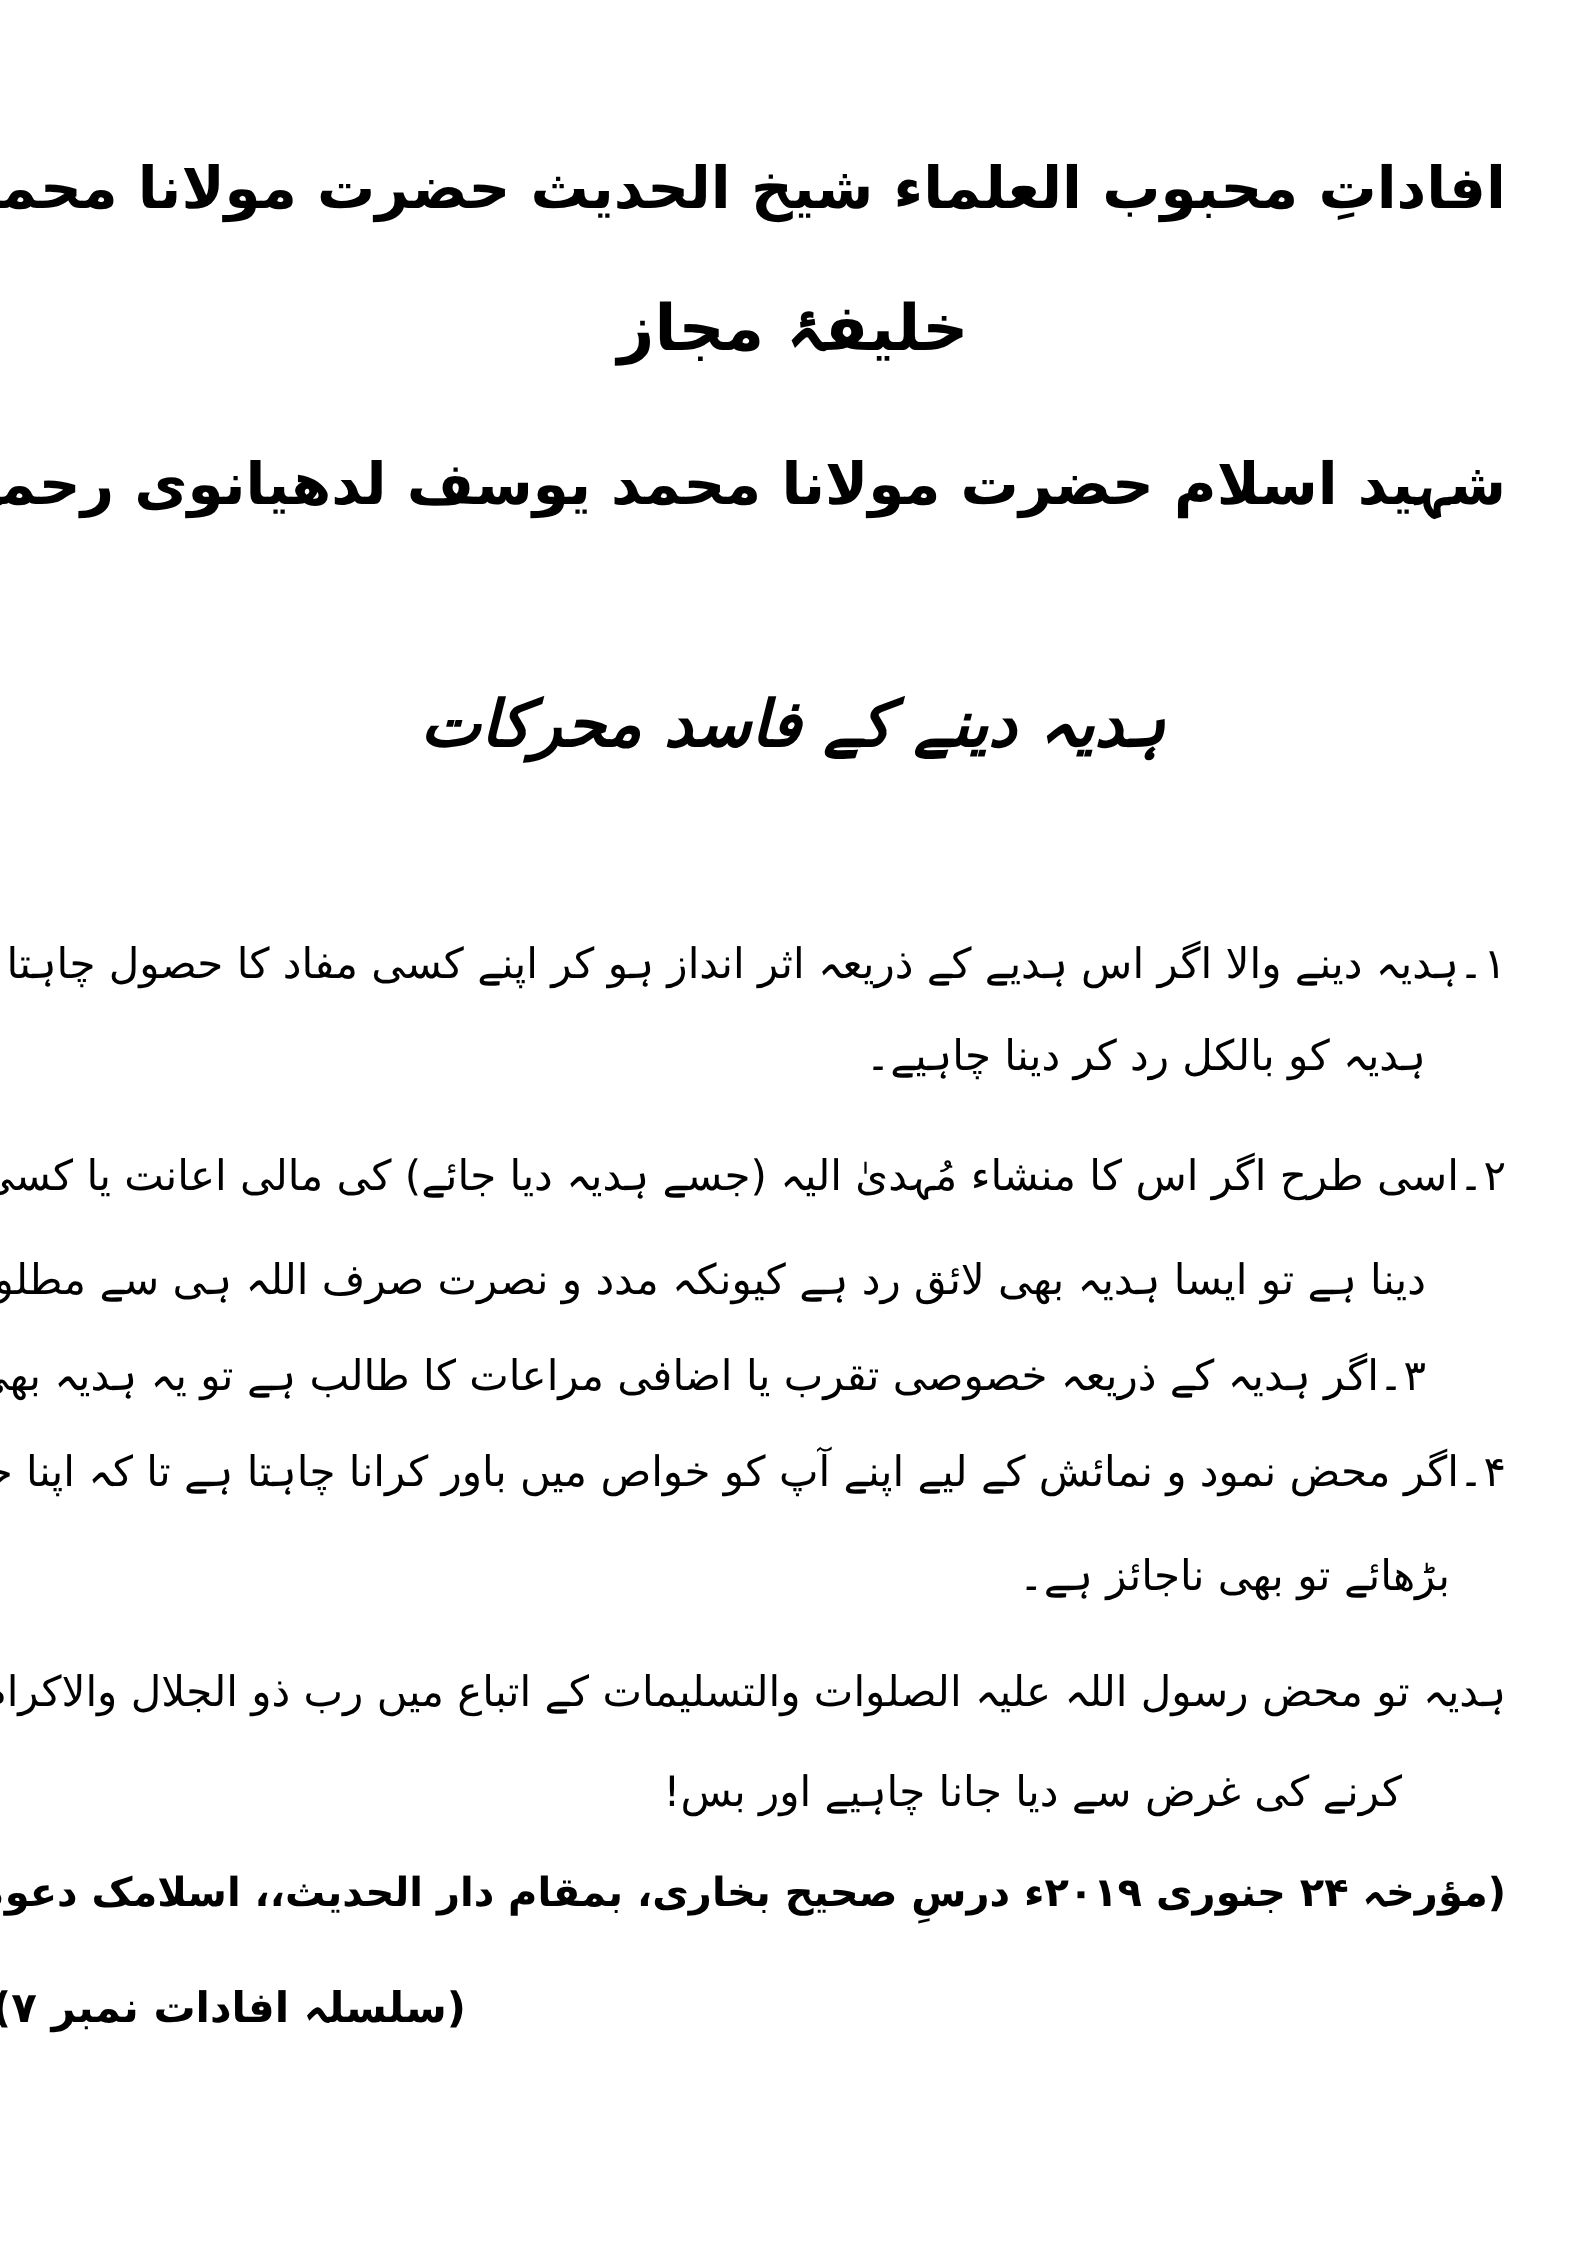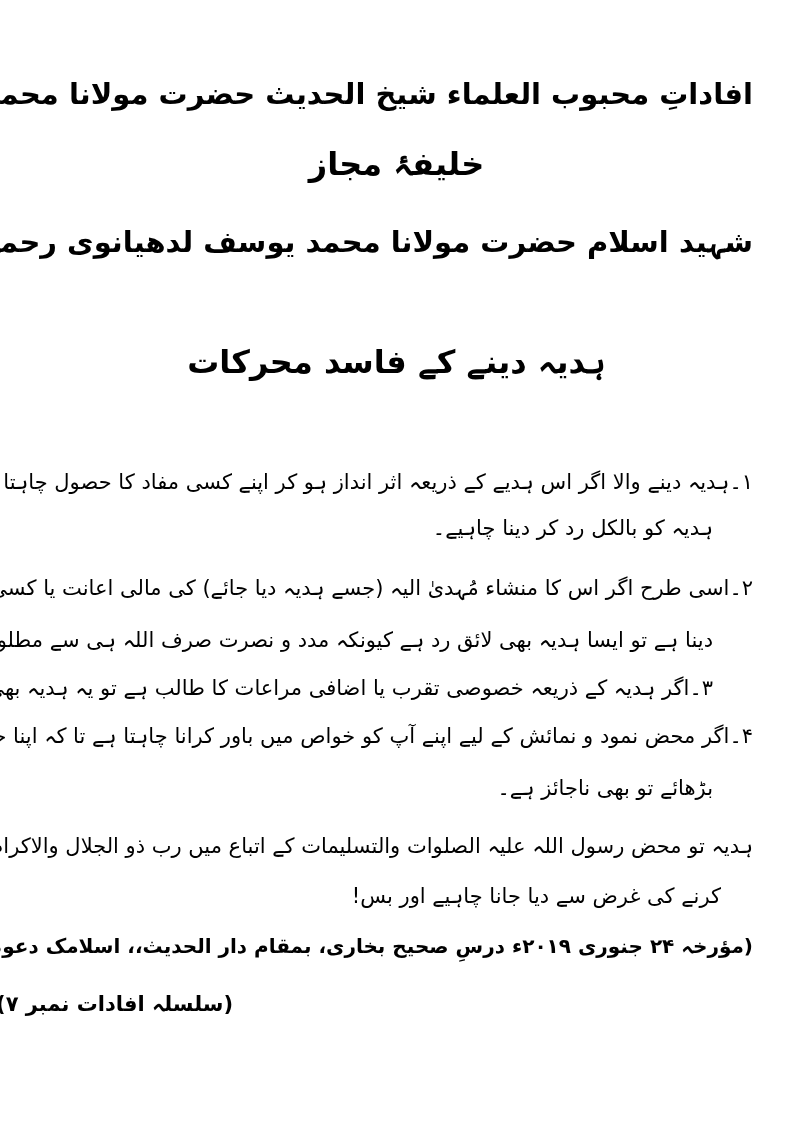--- a/index.html
+++ b/index.html
@@ -39,37 +39,38 @@
     .h3 { top: 216px; font-size: 29px; line-height: 52px; }
     .doc-title {
       position: absolute;
       left: 40px;
       width: 713px;
       top: 334px;
       text-align: center;
       font-size: 32px;
       font-weight: bold;
       line-height: 56px;
+      font-style: italic;
     }
     .body-line {
       position: absolute;
       font-size: 21px;
       line-height: 40px;
       text-align: right;
     }
     .full { left: 48px; width: 705px; text-align: justify; text-align-last: justify; }
     .l1a { top: 462px; left: 48px; width: 705px; }
     .l1b { top: 508px; right: 80px; }
     .l2a { top: 568px; left: 48px; width: 705px; }
     .l2b { top: 620px; right: 80px; }
     .l3a { top: 668px; right: 80px; }
     .l4a { top: 716px; left: 48px; width: 705px; }
-    .l4b { top: 768px; right: 80px; margin-left: 40px; }
+    .l4b { top: 768px; right: 68px; margin-left: 40px; }
     .l5a { top: 826px; left: 48px; width: 705px; }
-    .l5b { top: 876px; right: 72px; }
+    .l5b { top: 876px; right: 92px; }
     .l6a { top: 926px; left: 48px; width: 705px; font-weight: bold; font-size: 20px; }
     .l7a { top: 984px; right: 560px; font-weight: bold; font-size: 21px; }
   </style>
 </head>
 <body>
 
 <div class="page">
 
   <div class="header-line h1 rtl">افاداتِ محبوب العلماء شیخ الحدیث حضرت مولانا محمد سلیم دھورات عمت فیوضھم</div>
   <div class="header-line h2 rtl">خلیفۂ مجاز</div>

